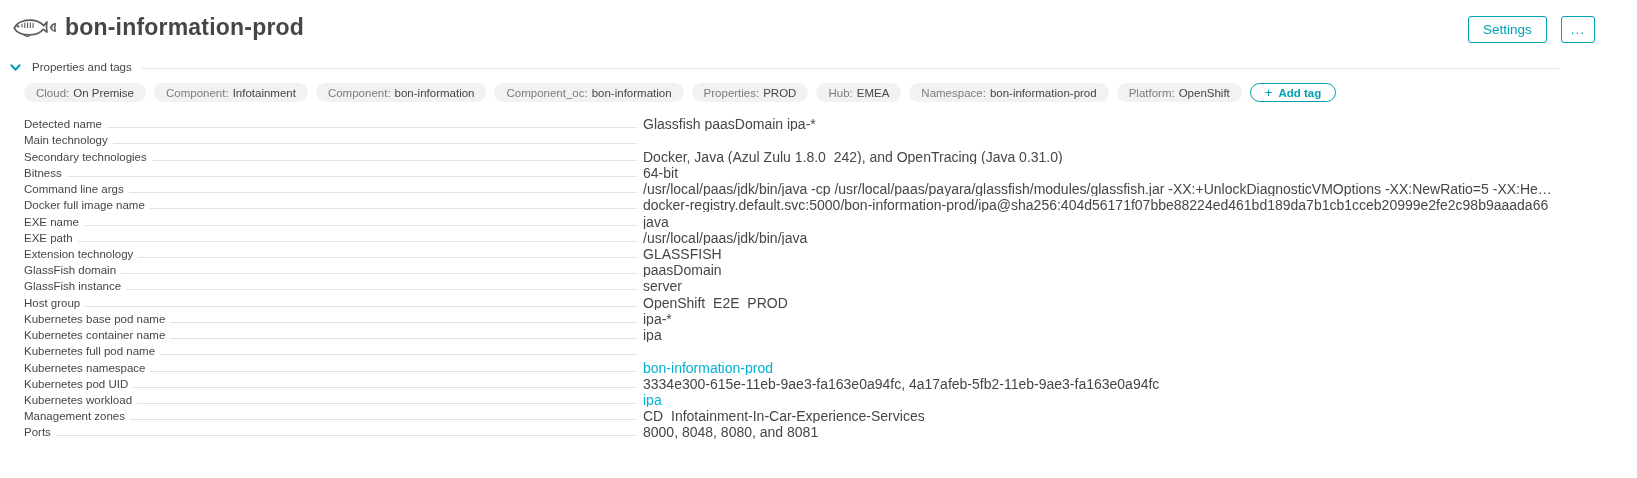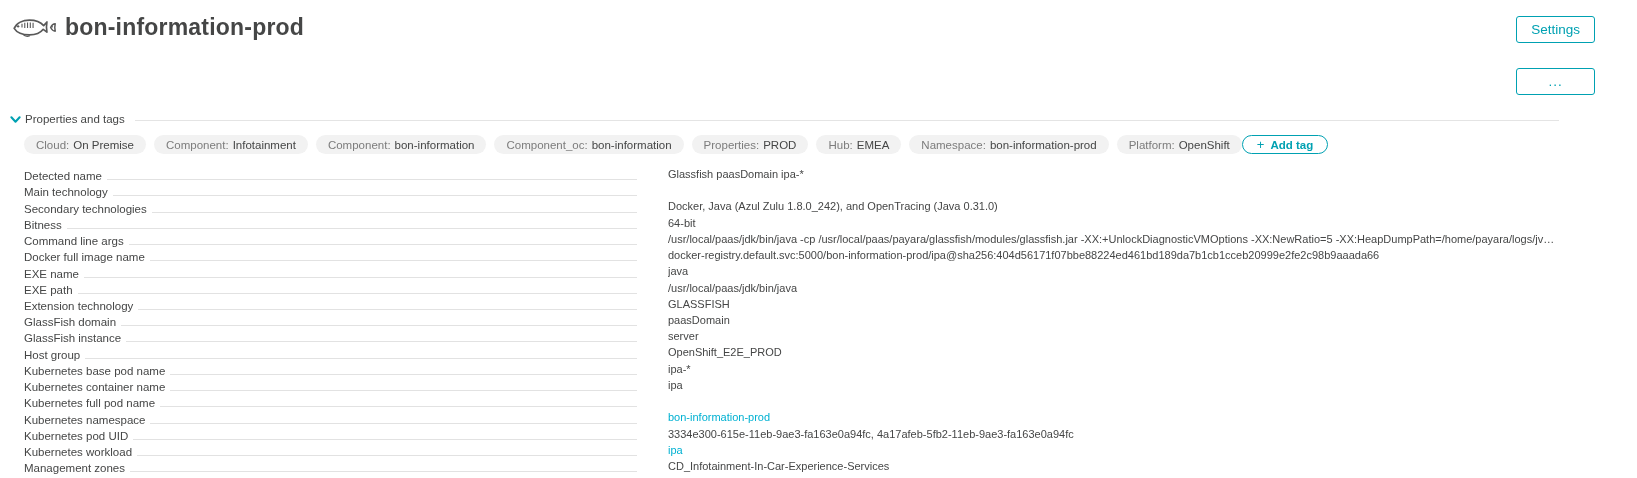--- a/index.html
+++ b/index.html
@@ -13,42 +13,42 @@
   .page { width:100%; height:100%; }
 
   
   .header {
     display:flex; align-items:flex-start; justify-content:space-between;
     padding:12px 42px 0 10px;
   }
   .title-wrap { display:flex; align-items:center; gap:7px; }
   .entity-icon { width:48px; height:30px; flex:0 0 auto; }
   .page-title { font-size:23px; font-weight:700; color:#454646; letter-spacing:0.2px; }
-  .header-actions { display:flex; gap:25px; margin-top:4px;flex-direction:column; }
+  .header-actions { display:flex; gap:14px; margin-top:4px; }
   .btn {
     border:1px solid var(--color-accent, var(--accent));
     color:var(--color-accent, var(--accent));
     background:#fff; border-radius:3px; cursor:pointer;
     font-family:"Liberation Sans", sans-serif;
     font-size:13.5px; padding:4px 14px; line-height:17px;
   }
   .btn-more { padding:4px 9px; letter-spacing:1px; }
 
   
   .section-bar {
     display:flex; align-items:center;
     margin-top:18px; padding:0 78px 0 10px;
   }
   .chevron { width:11px; height:11px; flex:0 0 auto; cursor:pointer; }
-  .section-title { font-size:11.5px; color:#454646; margin-left:4px; white-space:nowrap; }
+  .section-title { font-size:11.5px; color:#454646; margin-left:11px; white-space:nowrap; }
   .section-rule { flex:1; border-top:1px solid #e4e4e4; margin-left:10px; margin-top:3px; }
 
   
   .tags-row {
-    display:flex; align-items:center; 
+    display:flex; align-items:center; gap:8px;
     padding:0 78px 0 24px; margin-top:10px; flex-wrap:nowrap;
   }
   .tags-list { display:flex; align-items:center; gap:8px; }
   .tag-pill {
     background:#f2f2f2; border-radius:11px; padding:3.5px 12px;
     font-size:11.5px; white-space:nowrap; cursor:pointer;
     display:inline-flex; align-items:baseline;
   }
   .tag-key { color:#7c7c7c; }
   .tag-value { color:#454646; margin-left:4px; }
@@ -57,26 +57,26 @@
     border:1px solid var(--color-accent, var(--accent));
     color:var(--color-accent, var(--accent));
     background:#fff; border-radius:11px; padding:2.5px 14px;
     font-size:11.5px; font-weight:700; cursor:pointer; white-space:nowrap;
     font-family:"Liberation Sans", sans-serif;
   }
   .plus-glyph { font-size:13px; font-weight:400; line-height:10px; }
 
   
   .props { margin-top:13px; padding:0 78px 0 24px; }
-  .prop-row { display:flex; height:16.23px;gap:25px; }
+  .prop-row { display:flex; align-items:flex-end; height:16.23px; }
   .row-left { display:flex; align-items:flex-end; width:619px; flex:0 0 auto; }
   .prop-label { font-size:11.5px; color:#454646; white-space:nowrap; line-height:14px; }
   .leader { flex:1; border-bottom:1px solid #e2e2e2; margin:0 6px 3px 5px; }
   .prop-value {
-    flex:1; font-size:11px; color:#454646; line-height:14px;
+    flex:1; font-size:14px; color:#454646; line-height:14px;
     white-space:nowrap; overflow:hidden; text-overflow:ellipsis;
   }
   .value-link { color:var(--color-link, var(--link)); cursor:pointer; }
 </style>
 </head>
 <body>
 
 <div class="page">
 
   <div class="header">

